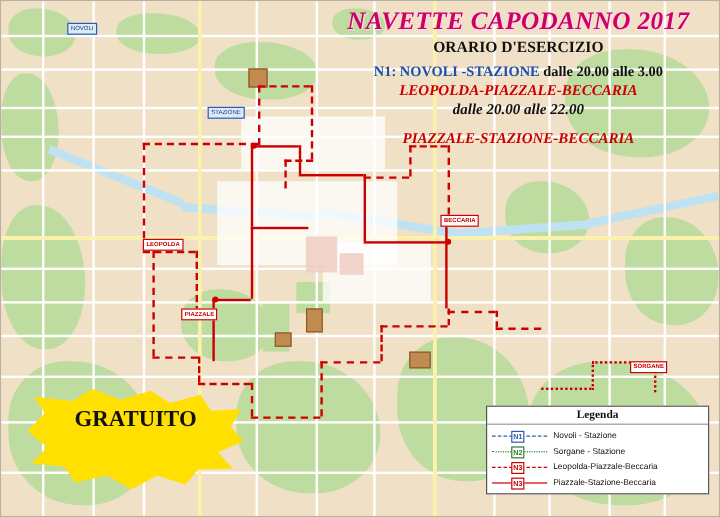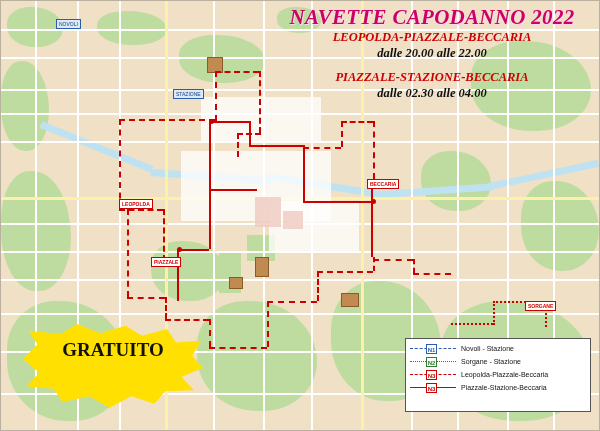--- a/index.html
+++ b/index.html
@@ -249,31 +249,36 @@
   <div class="bluebox" style="left:172px;top:88px;">STAZIONE</div>
   <div class="stopbox" style="left:118px;top:198px;">LEOPOLDA</div>
   <div class="stopbox" style="left:366px;top:178px;">BECCARIA</div>
   <div class="stopbox" style="left:150px;top:256px;">PIAZZALE</div>
 
   <div class="poi" style="left:208px;top:118px;"></div>
   <div class="poi" style="left:370px;top:198px;"></div>
   <div class="poi" style="left:176px;top:246px;"></div>
 
   <div class="titlebox">
-    <div class="maintitle">NAVETTE CAPODANNO 2022</div>
-
+    <div class="maintitle">NAVETTE CAPODANNO 2017</div>
+    <div class="subtitle">ORARIO D'ESERCIZIO</div>
+
+    <div class="lineN1">
+      <span>N1: NOVOLI -STAZIONE</span>
+      <span class="hrs">dalle 20.00 alle 3.00</span>
+    </div>
 
 
     <div class="n3l1">LEOPOLDA-PIAZZALE-BECCARIA</div>
     <div class="n3l2">dalle 20.00 alle 22.00</div>
     <div class="n3l3">PIAZZALE-STAZIONE-BECCARIA</div>
-    <div class="n3l4">dalle 02.30 alle 04.00</div>
   </div>
 
   <div class="legend">
+    <div class="legend-title">Legenda</div>
     <div class="legend-rows">
       <div class="lrow">
         <span class="lsym">
           <span class="ln" style="border-top:1.5px dashed #2a5db0;"></span>
           <span class="sq" style="border-color:#2a5db0;color:#2a5db0;">N1</span>
         </span>
         <span class="ltext">Novoli - Stazione</span>
       </div>
       <div class="lrow">
         <span class="lsym">

